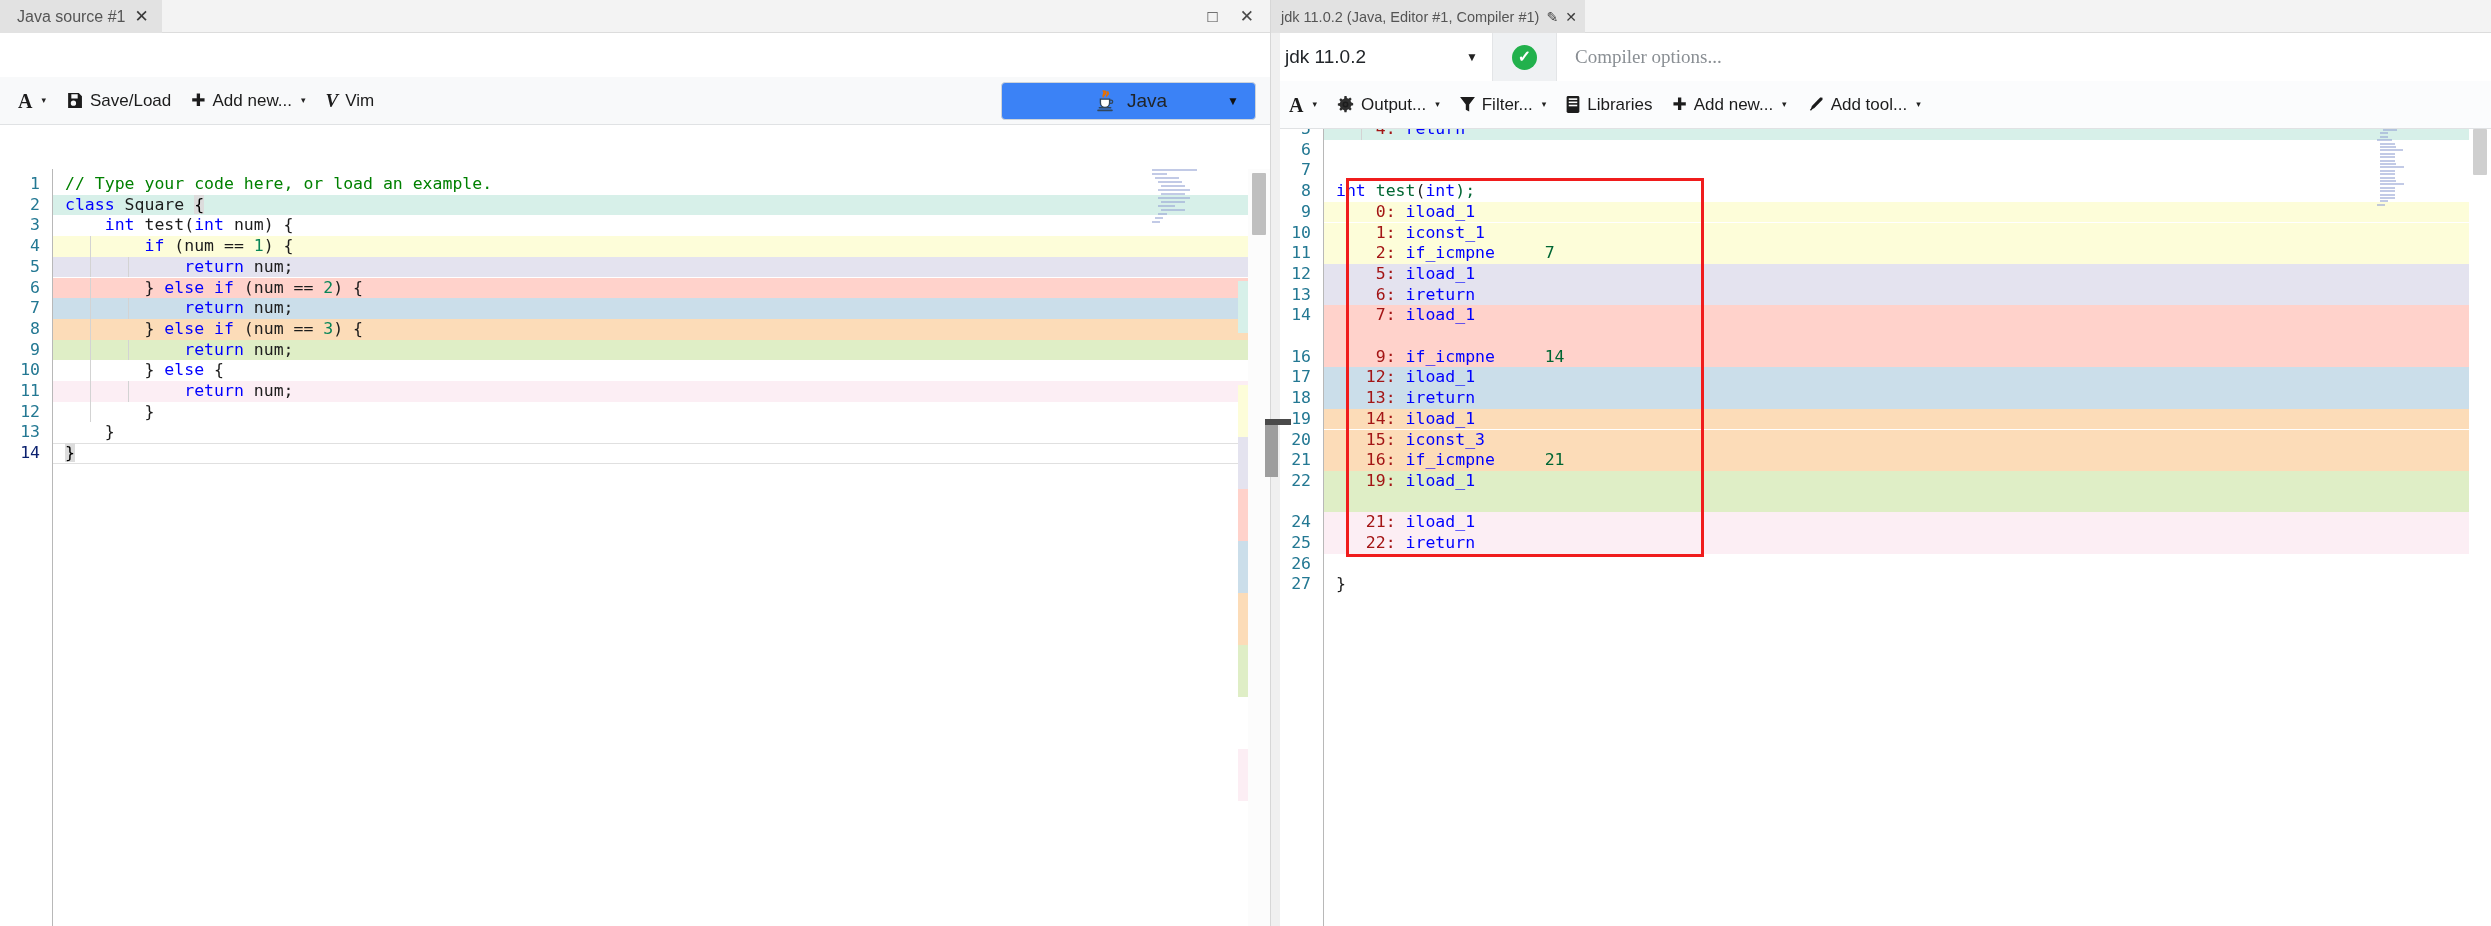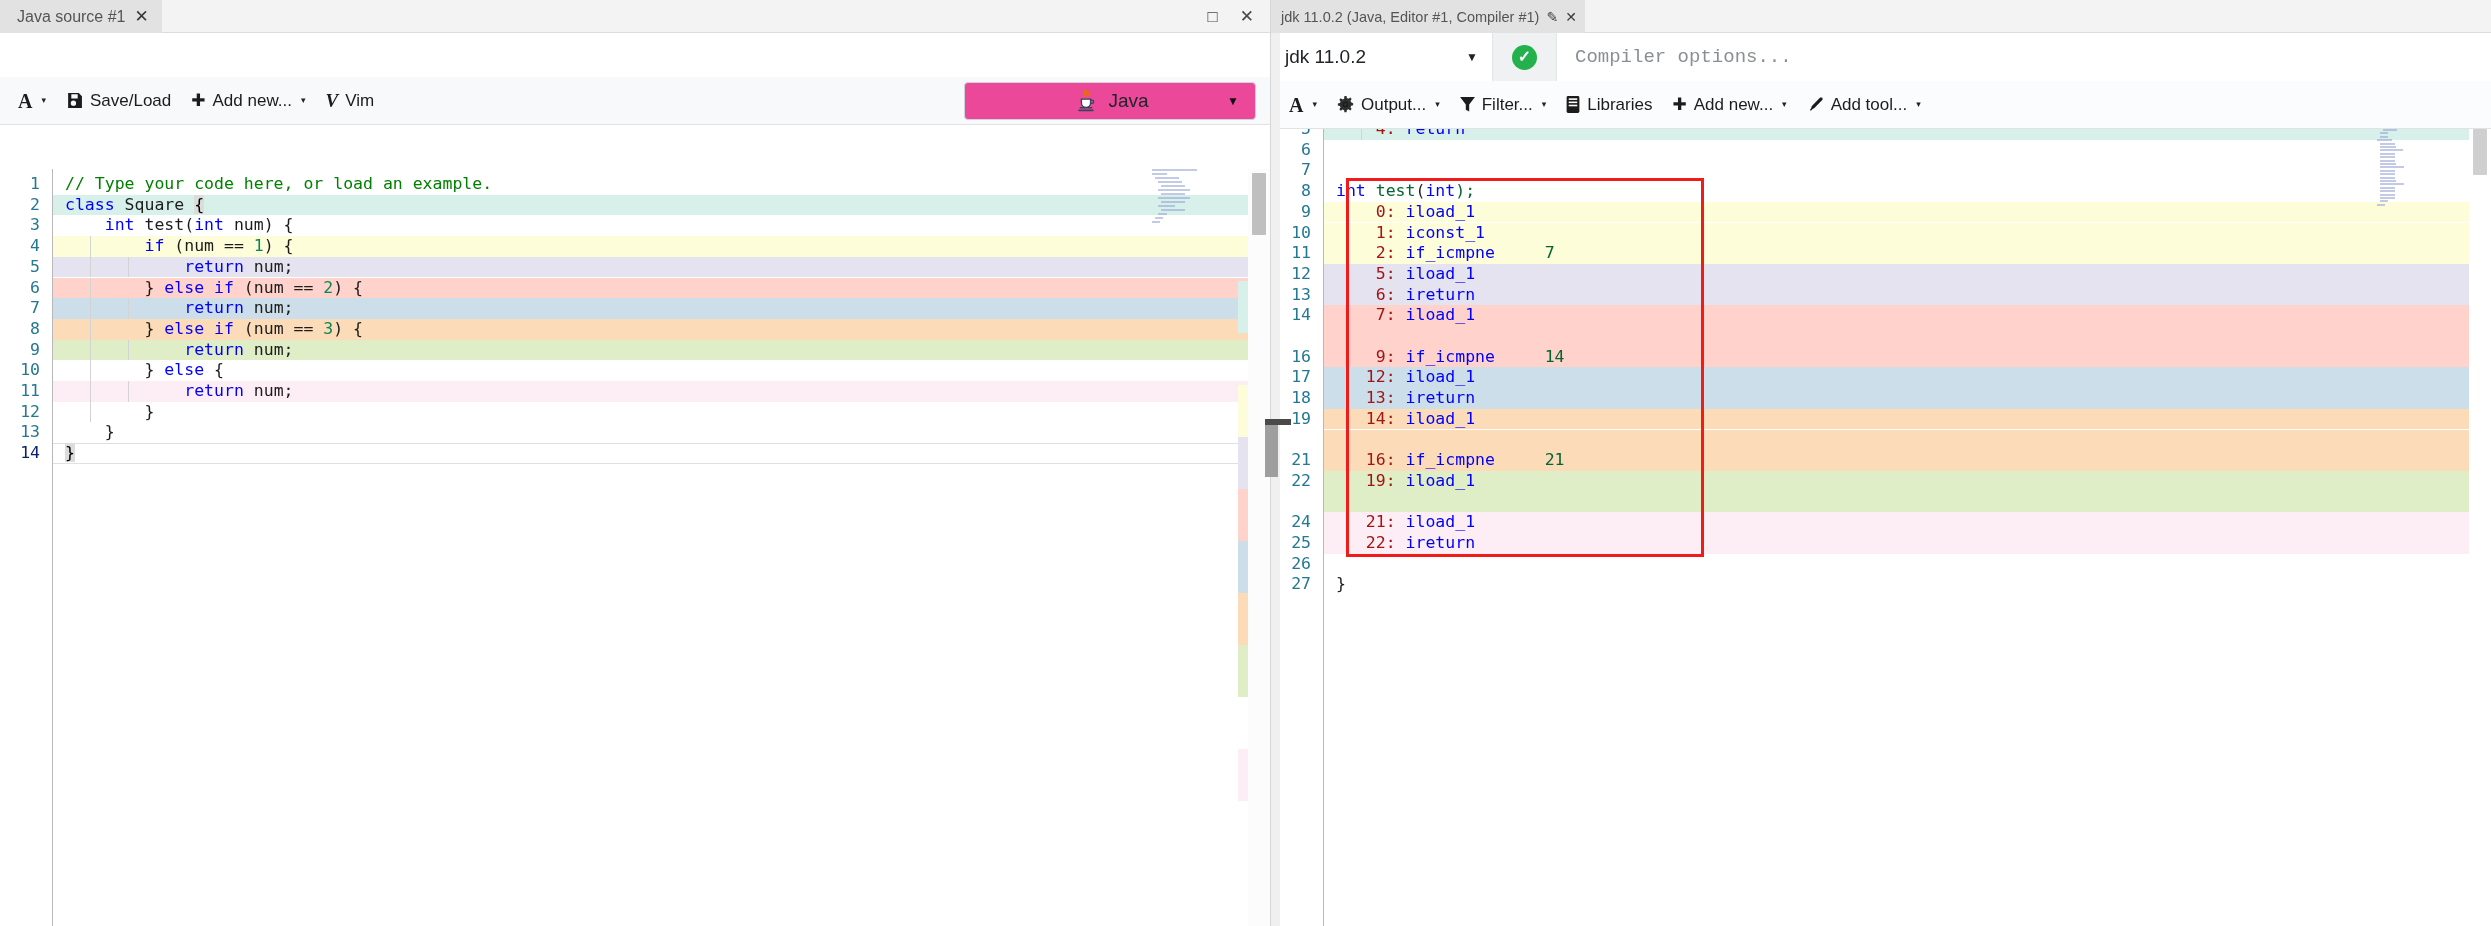--- a/index.html
+++ b/index.html
@@ -50,22 +50,22 @@
     padding: 5px 10px; font-size: 17px; color: #1c1c1c; cursor: pointer;
     white-space: nowrap; border-radius: 3px; background: transparent;
     border: none; font-family: inherit;
   }
   .tb-ico { font-size: 17px; line-height: 1; display: inline-flex; }
   .tb-ico.bold-a { font-weight: 700; font-size: 20px; font-family: "Liberation Serif", serif; }
   .caret { font-size: 9px; line-height: 1; margin-left: 2px; color: #222; }
 
   
   .lang-select {
-    position: absolute; right: 14px; top: 5px; width: 292px; height: 38px;
-    border: 1px solid #ced4da; border-radius: 4px; background: #ec4899;
+    position: absolute; right: 14px; top: 5px; width: 255px; height: 38px;
+    border: 1px solid #ced4da; border-radius: 4px; background: #3b82f6;
     display: flex; align-items: center; cursor: pointer;
   }
   .lang-inner { display: flex; align-items: center; gap: 11px; margin: 0 auto; padding-left: 4px;}
   .lang-name { font-size: 19px; color: #212529; }
   .lang-caret { position: absolute; right: 16px; font-size: 12px; color: #111; }
   .java-cup { width: 22px; height: 24px; position: relative; display:inline-block;}
 
   
   .comp-select {
     width: 222px; height: 48px; border-right: 1px solid #e3e5e7;
@@ -77,21 +77,21 @@
     width: 64px; height: 48px; display: flex; align-items: center; justify-content: center;
     background: #eff1f3; border-right: 1px solid #e3e5e7; cursor: pointer;
   }
   .status-ok {
     width: 25px; height: 25px; border-radius: 50%; background: #22b14c;
     display:flex; align-items:center; justify-content:center;
     color:#fff; font-size: 16px; font-weight:700; line-height:1;
   }
   .opts-input {
     flex: 1; height: 48px; border: none; outline: none; background: #fff;
-    padding: 0 18px; font-size: 19px; color: #212529; font-family: Liberation Mono, monospace;
+    padding: 0 18px; font-size: 19px; color: #212529; font-family: Liberation Serif, serif;
   }
   .opts-input::placeholder { color: #8a8f94; }
   .comp-topbar { height: 48px; flex: 0 0 48px; display: flex; align-items: stretch;
     background: #fff; border-bottom: 1px solid #e0e2e4; }
 
   
   .editor {
     position: relative; flex: 1; overflow: hidden; background: #ffffff;
     font-family: "DejaVu Sans Mono", monospace;
   }
@@ -378,20 +378,21 @@
           <div class="hl-band" style="top: 197px; background: rgb(255, 210, 203);"></div>
           <div class="hl-band" style="top: 217.7px; background: rgb(255, 210, 203);"></div>
           <div class="line" style="position: absolute; top: 217.7px; left: 0px; right: 0px;"><div class="ln">16</div><div class="code"><div class="indent" style="left: 0px;"></div><span class="t-pun">    </span><span class="t-red">9:</span><span class="t-pun"> </span><span class="t-blue">if_icmpne</span><span class="t-pun">     </span><span class="t-grn">14</span></div></div>
           <div class="hl-band" style="top: 238.4px; background: rgb(203, 222, 234);"></div>
           <div class="line" style="position: absolute; top: 238.4px; left: 0px; right: 0px;"><div class="ln">17</div><div class="code"><div class="indent" style="left: 0px;"></div><span class="t-pun">   </span><span class="t-red">12:</span><span class="t-pun"> </span><span class="t-blue">iload_1</span></div></div>
           <div class="hl-band" style="top: 259.1px; background: rgb(203, 222, 234);"></div>
           <div class="line" style="position: absolute; top: 259.1px; left: 0px; right: 0px;"><div class="ln">18</div><div class="code"><div class="indent" style="left: 0px;"></div><span class="t-pun">   </span><span class="t-red">13:</span><span class="t-pun"> </span><span class="t-blue">ireturn</span></div></div>
           <div class="hl-band" style="top: 279.8px; background: rgb(252, 220, 184);"></div>
           <div class="line" style="position: absolute; top: 279.8px; left: 0px; right: 0px;"><div class="ln">19</div><div class="code"><div class="indent" style="left: 0px;"></div><span class="t-pun">   </span><span class="t-red">14:</span><span class="t-pun"> </span><span class="t-blue">iload_1</span></div></div>
           <div class="hl-band" style="top: 300.5px; background: rgb(252, 220, 184);"></div>
+          <div class="line" style="position: absolute; top: 300.5px; left: 0px; right: 0px;"><div class="ln">20</div><div class="code"><div class="indent" style="left: 0px;"></div><span class="t-pun">   </span><span class="t-red">15:</span><span class="t-pun"> </span><span class="t-blue">iconst_3</span></div></div>
           <div class="hl-band" style="top: 321.2px; background: rgb(252, 220, 184);"></div>
           <div class="line" style="position: absolute; top: 321.2px; left: 0px; right: 0px; align-items: flex-end;"><div class="ln">21</div><div class="code"><div class="indent" style="left: 0px;"></div><span class="t-pun">   </span><span class="t-red">16:</span><span class="t-pun"> </span><span class="t-blue">if_icmpne</span><span class="t-pun">     </span><span class="t-grn">21</span></div></div>
           <div class="hl-band" style="top: 341.9px; background: rgb(223, 238, 198);"></div>
           <div class="line" style="position: absolute; top: 341.9px; left: 0px; right: 0px;"><div class="ln">22</div><div class="code"><div class="indent" style="left: 0px;"></div><span class="t-pun">   </span><span class="t-red">19:</span><span class="t-pun"> </span><span class="t-blue">iload_1</span></div></div>
           <div class="hl-band" style="top: 362.6px; background: rgb(223, 238, 198);"></div>
           <div class="hl-band" style="top: 383.3px; background: rgb(252, 238, 244);"></div>
           <div class="line" style="position: absolute; top: 383.3px; left: 0px; right: 0px;"><div class="ln">24</div><div class="code"><div class="indent" style="left: 0px;"></div><span class="t-pun">   </span><span class="t-red">21:</span><span class="t-pun"> </span><span class="t-blue">iload_1</span></div></div>
           <div class="hl-band" style="top: 404px; background: rgb(252, 238, 244);"></div>
           <div class="line" style="position: absolute; top: 404px; left: 0px; right: 0px;"><div class="ln">25</div><div class="code"><div class="indent" style="left: 0px;"></div><span class="t-pun">   </span><span class="t-red">22:</span><span class="t-pun"> </span><span class="t-blue">ireturn</span></div></div>
           <div class="line" style="position: absolute; top: 424.7px; left: 0px; right: 0px;"><div class="ln">26</div><div class="code"><div class="indent" style="left: 0px;"></div><span class="t-pun"></span></div></div>

